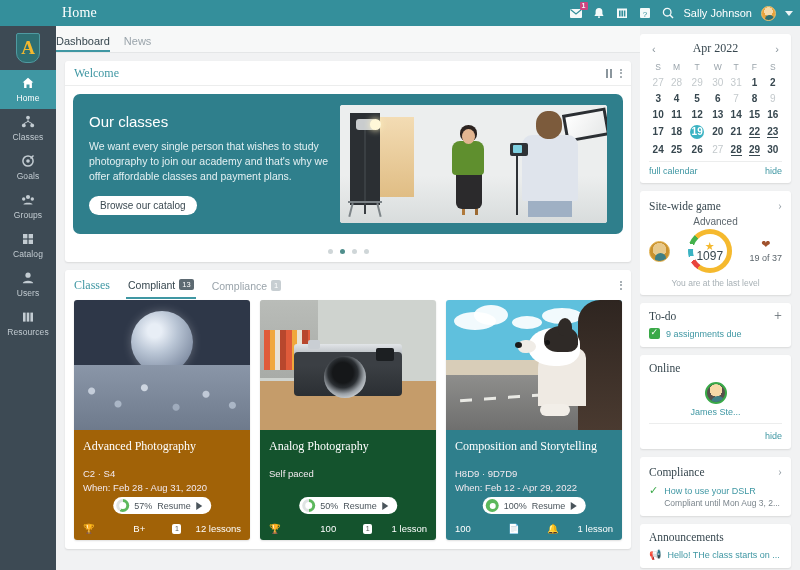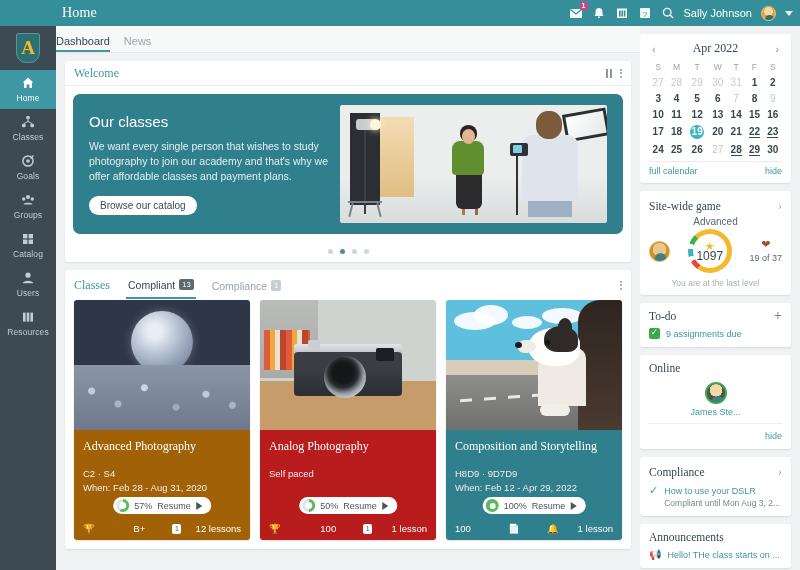--- a/index.html
+++ b/index.html
@@ -147,21 +147,21 @@
     box-shadow: 0 1px 2px rgba(0,0,0,.13); background: #fff;
   }
   .ccard .thumb { height: 130px; position: relative; overflow: hidden; }
   .ccard .body { padding: 9px 9px 0; color: #ffffff; height: 110px; position: relative; }
   .ccard .body h4 {
     font-size: 12px; font-weight: normal; font-family: "Liberation Serif", serif;
     margin-bottom: 14px; line-height: 14px;
   }
   .ccard .meta { font-size: 9.5px; line-height: 14px; color: #f3eaf0; }
   .pink { background: #a16207; }
-  .grey { background: #b91c1c; }
+  .grey { background: #14532d; }
   .teal { background: #2f7f8c; }
   .resume {
     position: absolute; left: 50%; transform: translateX(-50%); bottom: 26px;
     background: #ffffff; border-radius: 10px; height: 17px; display: flex;
     align-items: center; gap: 5px; padding: 0 9px 0 3px; cursor: pointer;
   }
   .ring {
     width: 13px; height: 13px; border-radius: 50%; position: relative; flex: none;
   }
   .ring::after {

